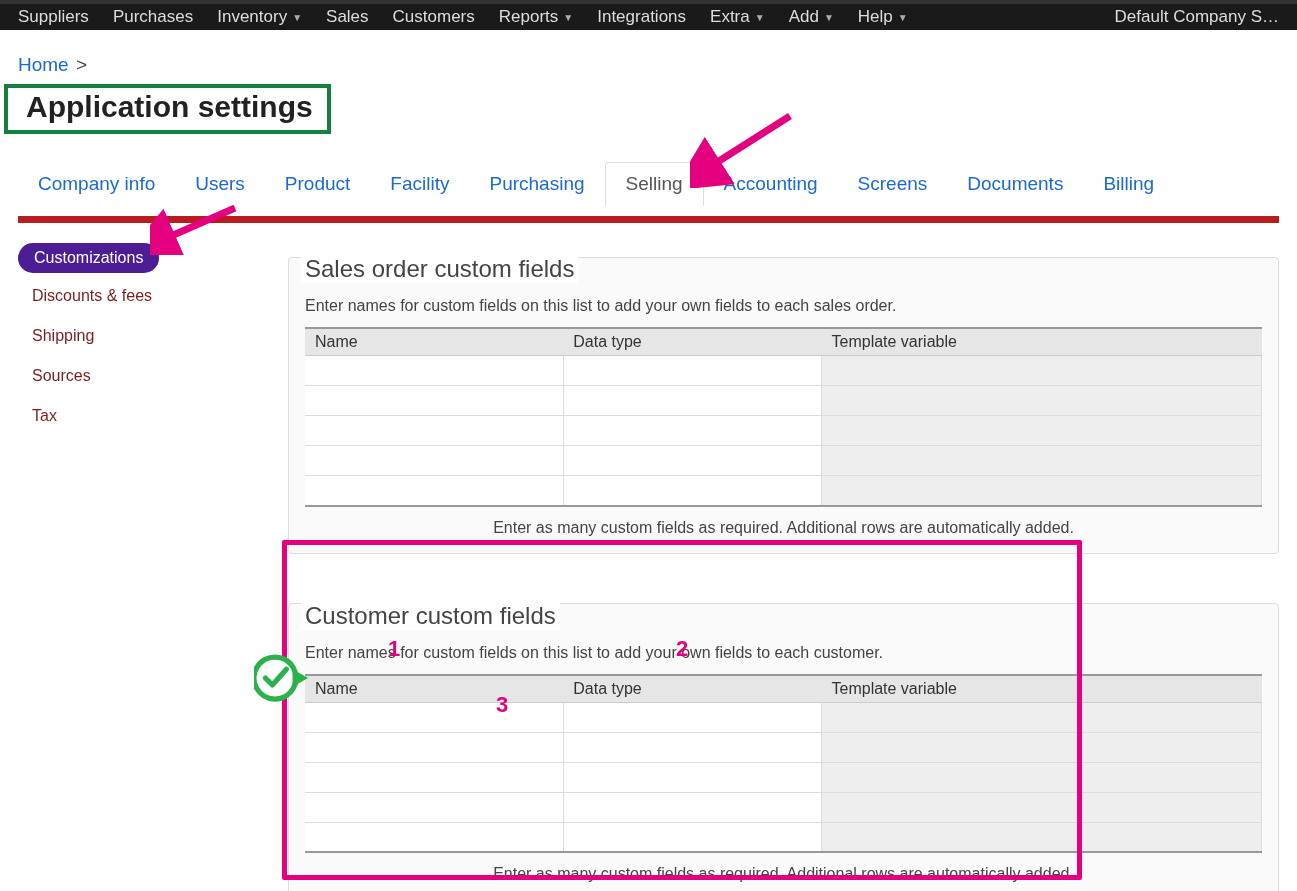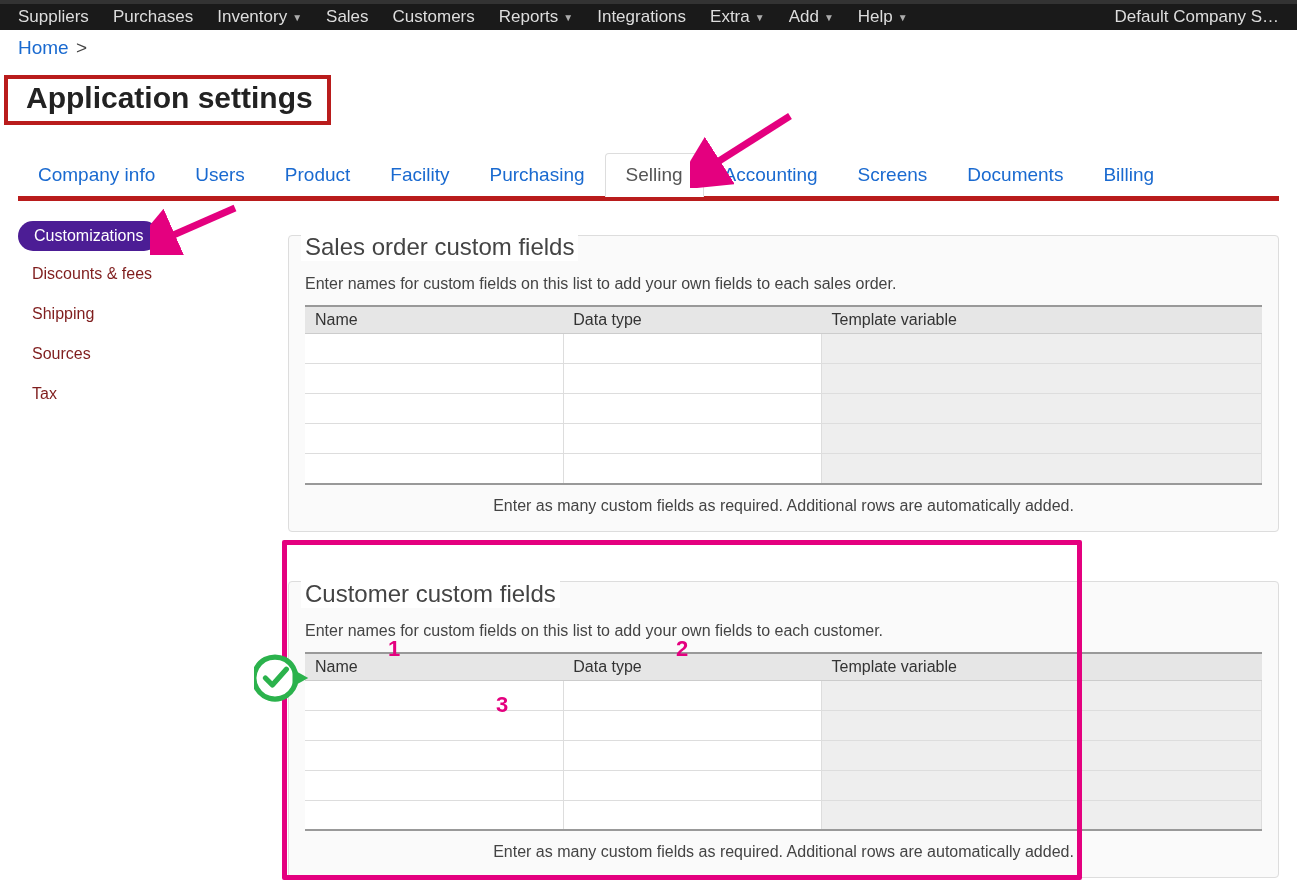--- a/index.html
+++ b/index.html
@@ -37,46 +37,46 @@
   .topbar .spacer { flex: 1; }
   .topbar .company {
     padding: 0 12px;
     max-width: 210px;
     overflow: hidden;
     text-overflow: ellipsis;
     white-space: nowrap;
   }
   
   .crumbs {
-    padding: 7px 18px 4px 18px;
+    padding: 24px 18px 4px 18px;
     font-size: 19px;
   }
   .crumbs a { color: #1a6ad0; text-decoration: none; }
   .crumbs .sep { color: #444; margin-left: 2px; }
   h1.page-title {
     font-size: 30px;
     font-weight: 700;
     color: #222;
     padding: 2px 14px 6px 14px;
     display: inline-block;
     margin-left: 4px;
   }
   .title-box {
-    border: 4px solid #b91c1c;
+    border: 4px solid #15803d;
     display: inline-block;
     margin-left: 4px;
-    margin-top: 12px;
+    margin-top: 4px;
   }
   
   .tabs {
     display: flex;
     gap: 0;
-    border-bottom: 5px solid #b91c1c;
+    border-bottom: 7px solid #b91c1c;
     margin: 28px 18px 0 18px;
-    padding-bottom: 0;
+    padding-bottom: 11px;
     align-items: flex-end;
   }
   .tab {
     padding: 10px 20px 10px 20px;
     font-size: 19px;
     color: #1a6ad0;
     cursor: pointer;
     white-space: nowrap;
   }
   .tab.active {

